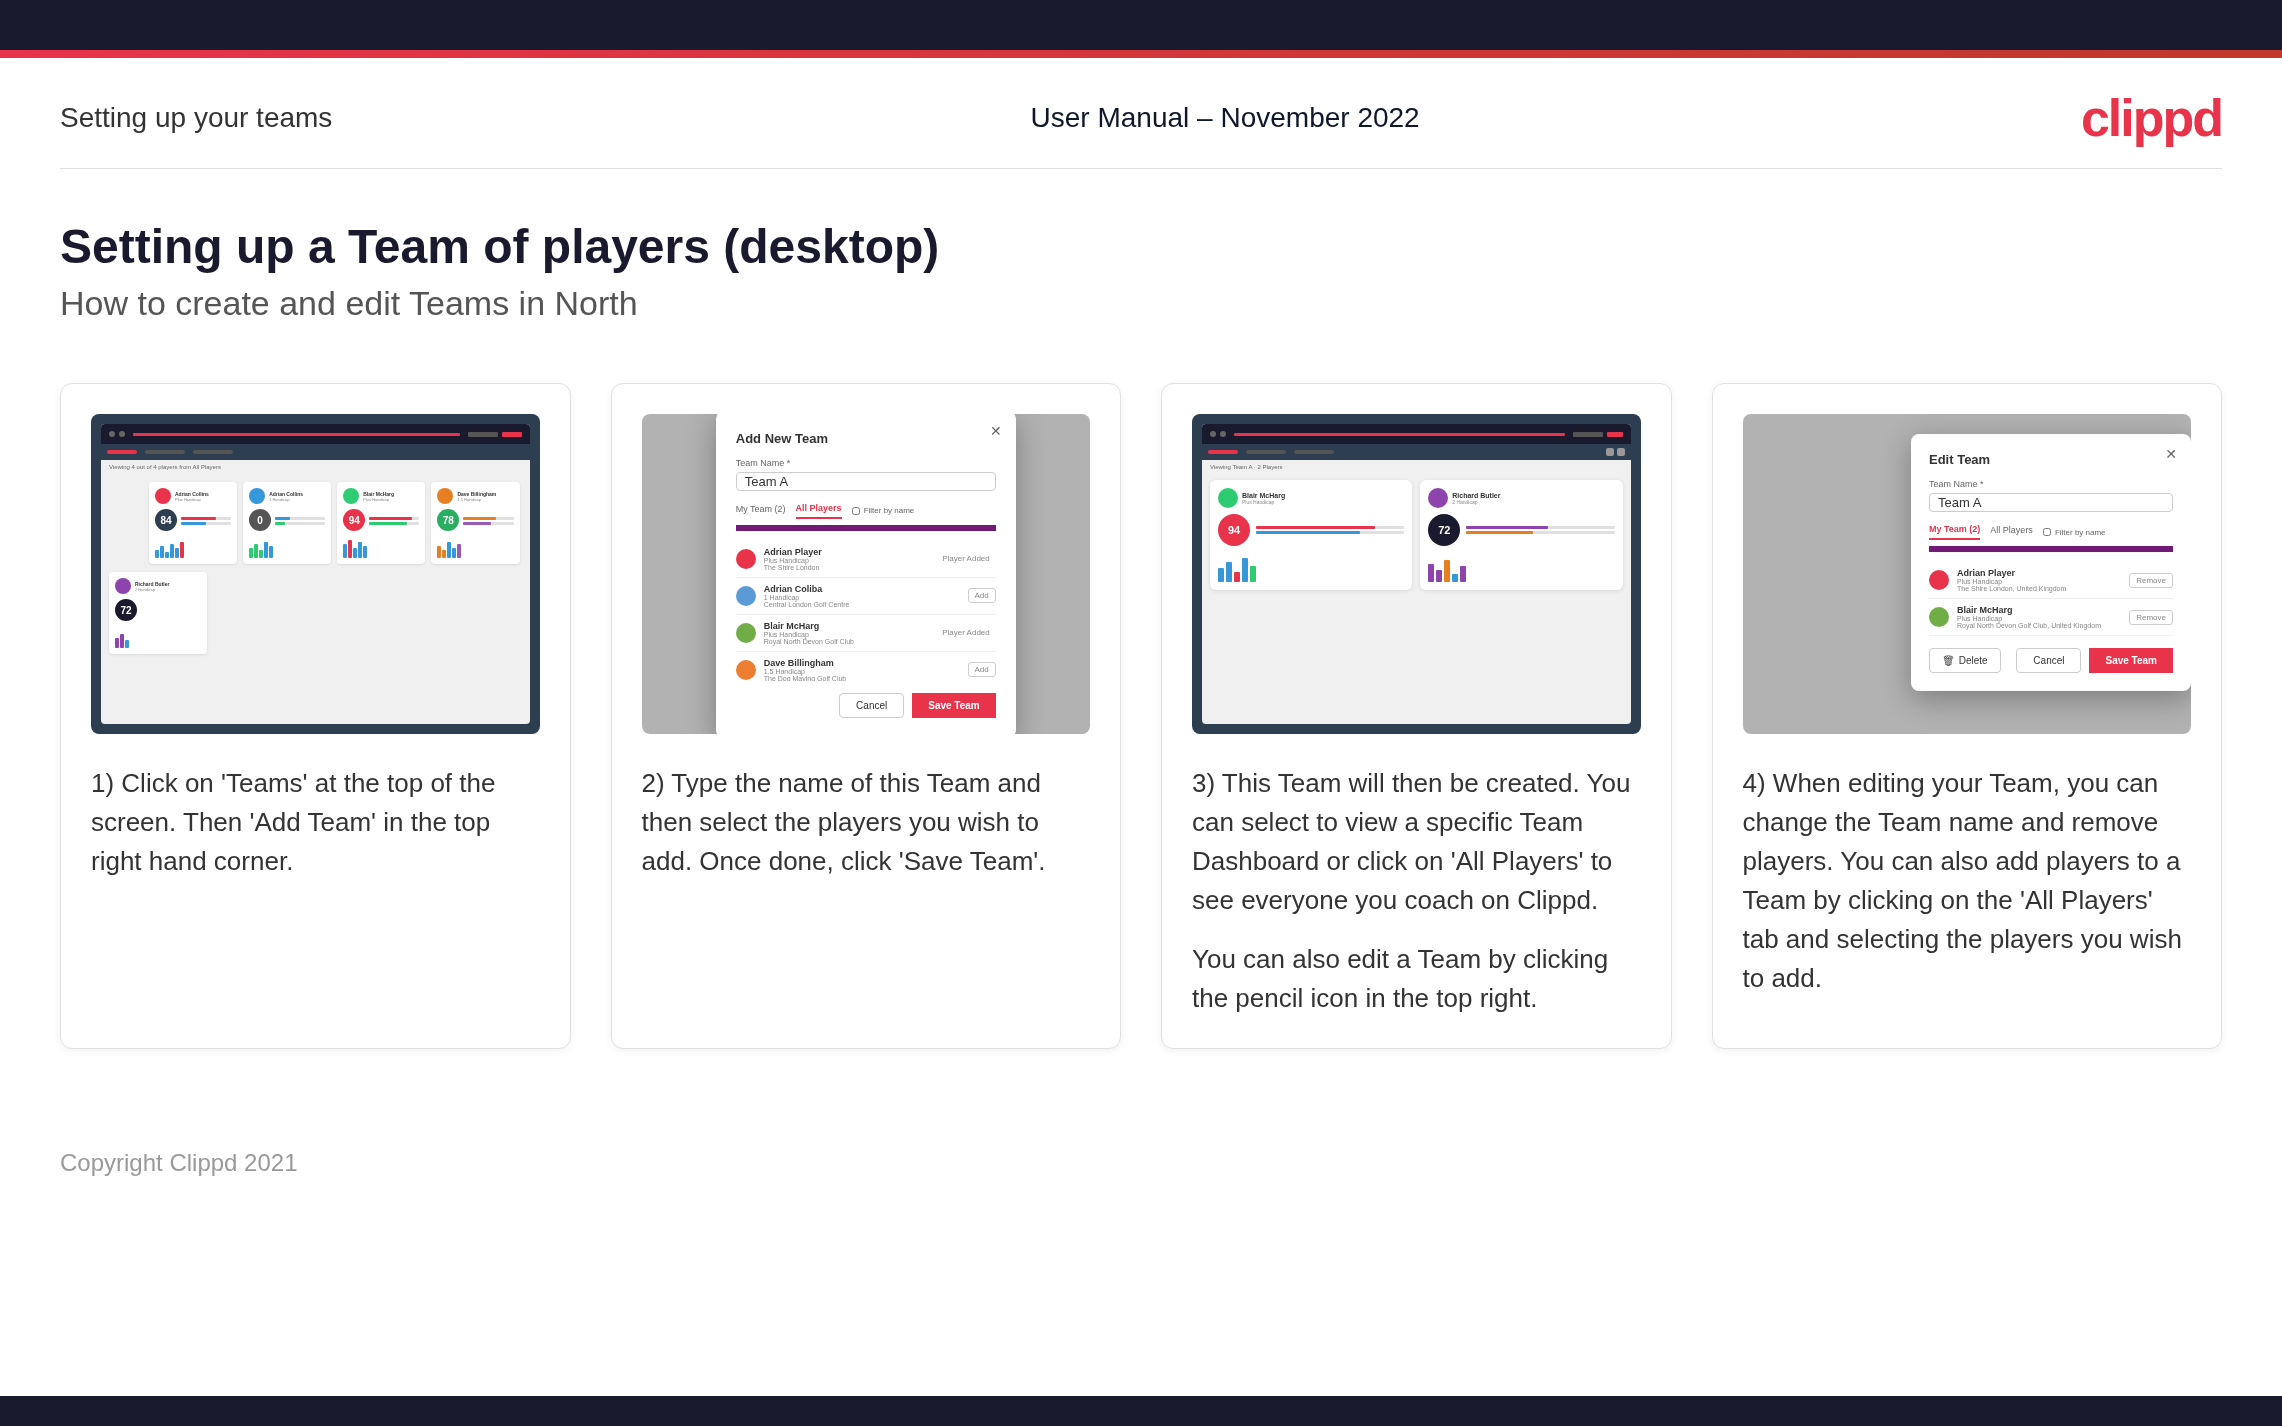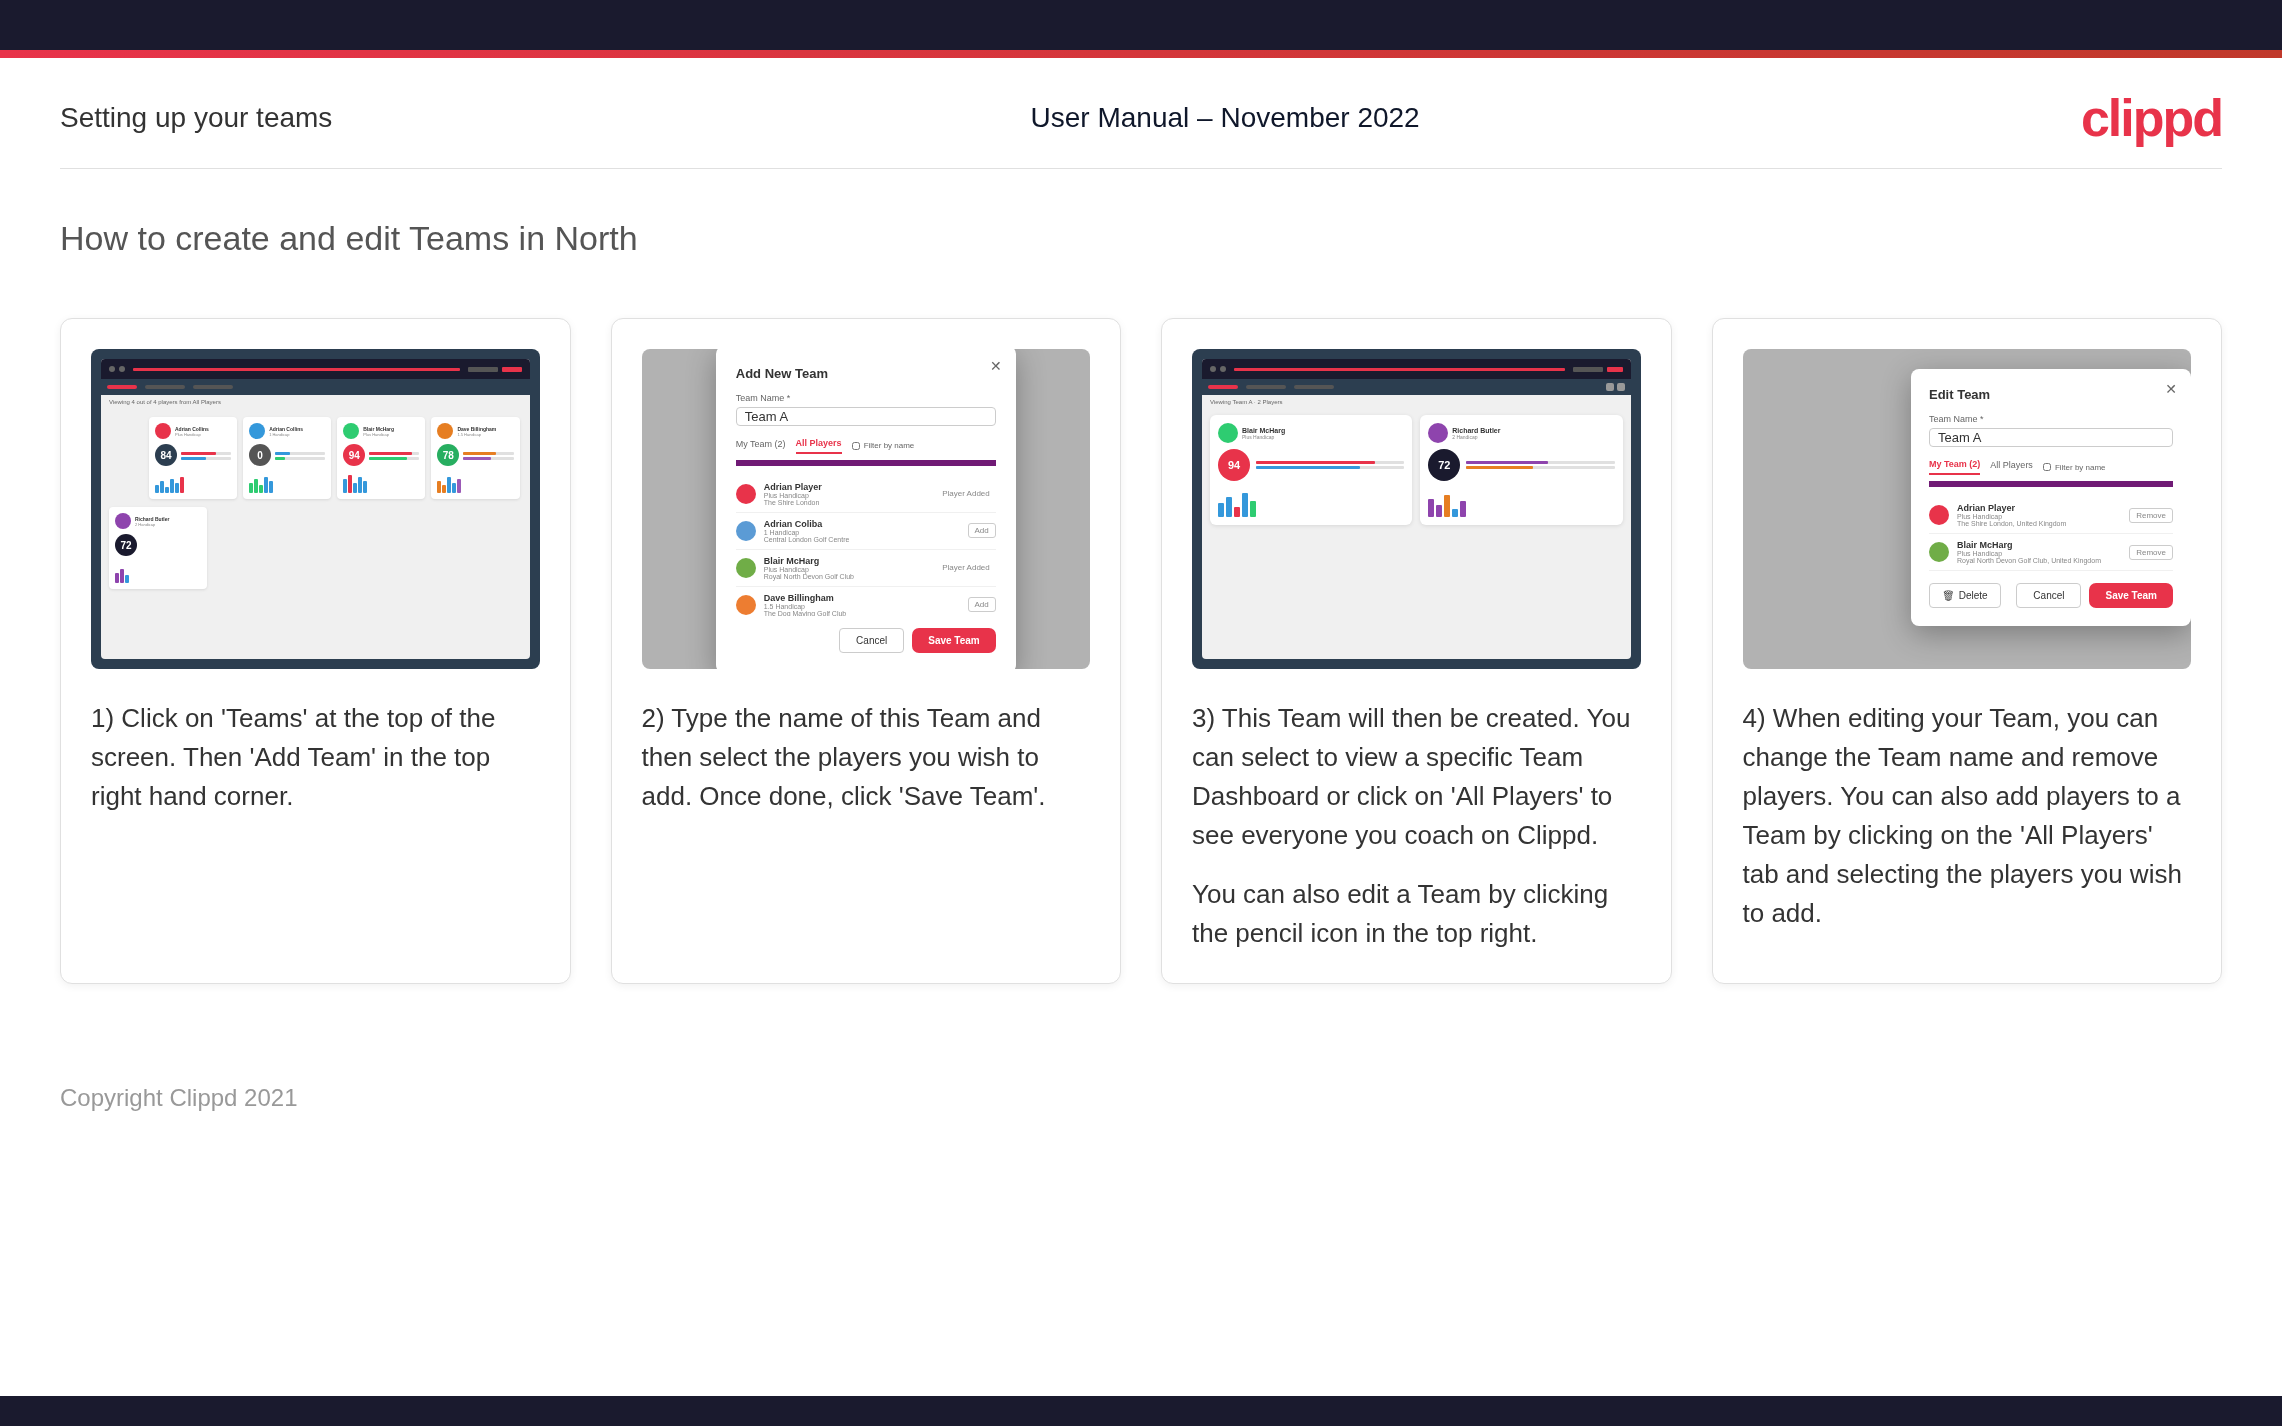--- a/index.html
+++ b/index.html
@@ -316,21 +316,21 @@
       border: 1px solid #ccc;
       border-radius: 4px;
       padding: 6px 16px;
       font-size: 10px;
       color: #333;
       cursor: pointer;
     }
     .btn-save {
       background: #e8334a;
       border: none;
-      border-radius: 7px;
+      border-radius: 0;
       padding: 6px 16px;
       font-size: 10px;
       color: #fff;
       cursor: pointer;
       font-weight: 600;
     }
     .btn-delete {
       background: #fff;
       border: 1px solid #ccc;
       border-radius: 4px;
@@ -401,20 +401,21 @@
 
 <div class="header">
   <span class="header-left">Setting up your teams</span>
   <span class="header-center">User Manual – November 2022</span>
   <span class="header-logo">clippd</span>
 </div>
 
 <hr class="divider">
 
 <div class="main-content">
+  <h1 class="page-title">Setting up a Team of players (desktop)</h1>
   <p class="page-subtitle">How to create and edit Teams in North</p>
 
   <div class="cards-row">
 
     <div class="card">
       <div class="screenshot-area ss1">
         <div class="ss1-inner">
           <div class="ss1-topbar">
             <div class="ss1-topbar-dot"></div>
             <div class="ss1-topbar-dot"></div>

